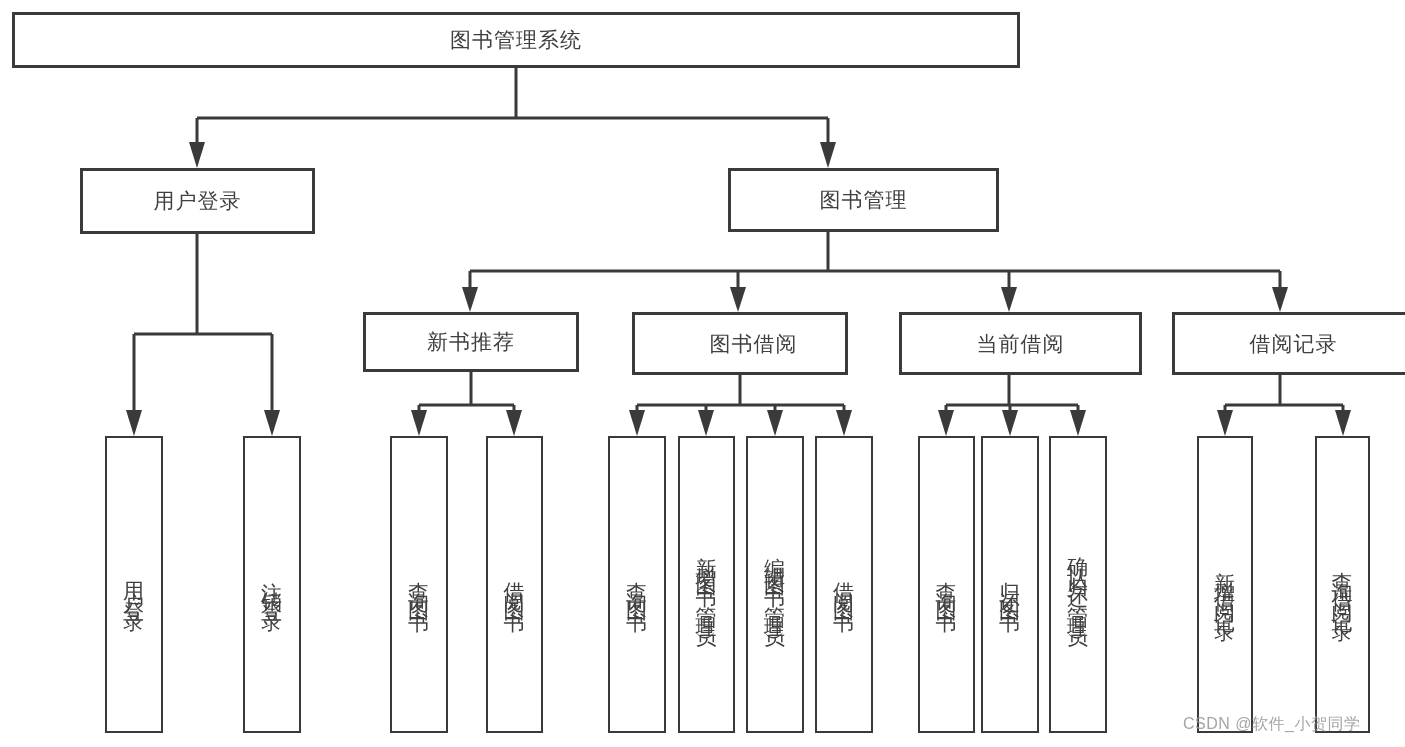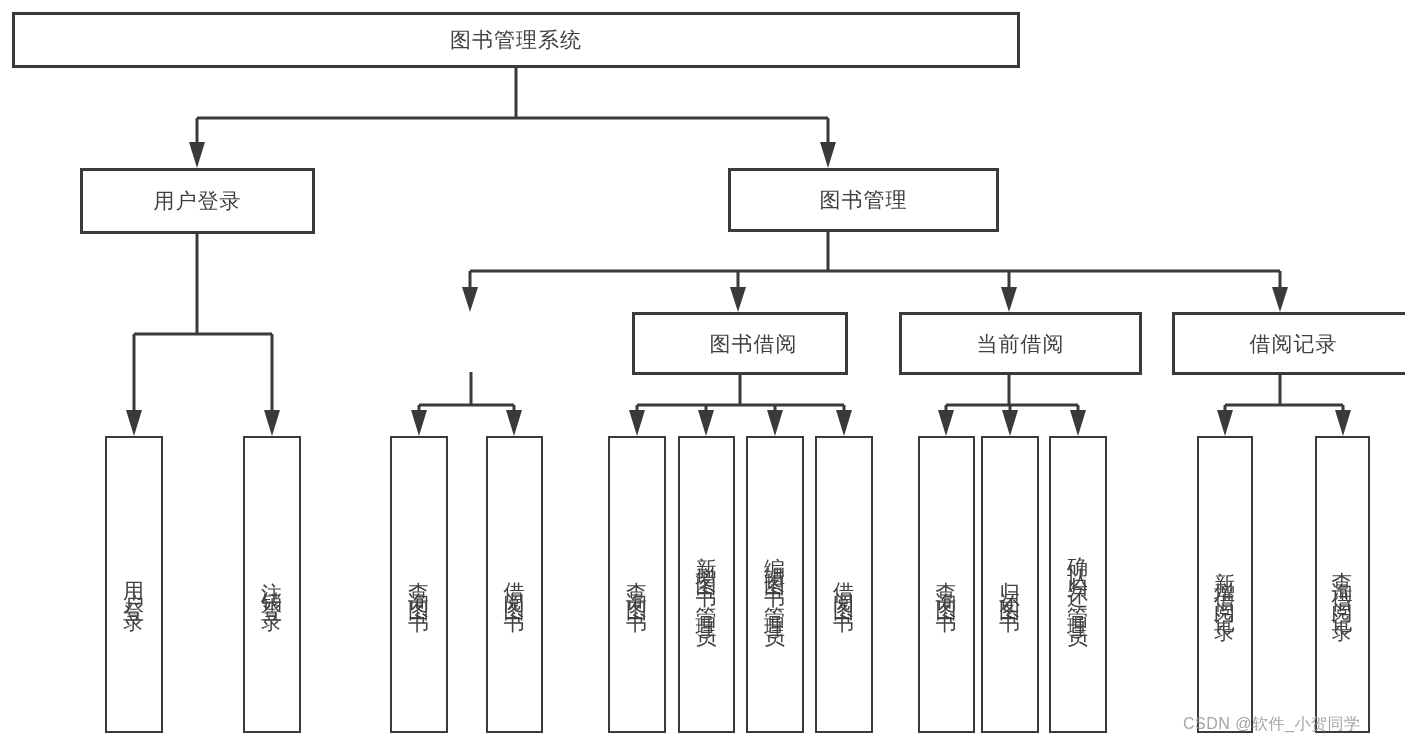--- a/index.html
+++ b/index.html
@@ -99,20 +99,21 @@
       <polygon points="1217,410 1233,410 1225,436"></polygon>
       <polygon points="1335,410 1351,410 1343,436"></polygon>
     </g>
   </svg>
 
   <div class="node hbox" style="left:12px; top:12px; width:1008px; height:56px;">图书管理系统</div>
 
   <div class="node hbox" style="left:80px; top:168px; width:235px; height:66px;">用户登录</div>
   <div class="node hbox" style="left:710px; top:168px; width:271px; height:64px;margin-left:18px;">图书管理</div>
 
+  <div class="node hbox" style="left:363px; top:312px; width:216px; height:60px;">新书推荐</div>
   <div class="node hbox" style="left:632px; top:312px; width:216px; height:63px;padding-left:27px;">图书借阅</div>
   <div class="node hbox" style="left:899px; top:312px; width:243px; height:63px;">当前借阅</div>
   <div class="node hbox" style="left:1172px; top:312px; width:243px; height:63px;">借阅记录</div>
 
   <div class="node vbox" style="left:105px; top:436px; width:58px; height:297px;">用户登录</div>
   <div class="node vbox" style="left:243px; top:436px; width:58px; height:297px;">注销登录</div>
 
   <div class="node vbox" style="left:390px; top:436px; width:58px; height:297px;">查询图书</div>
   <div class="node vbox" style="left:486px; top:436px; width:57px; height:297px;">借阅图书</div>
 

